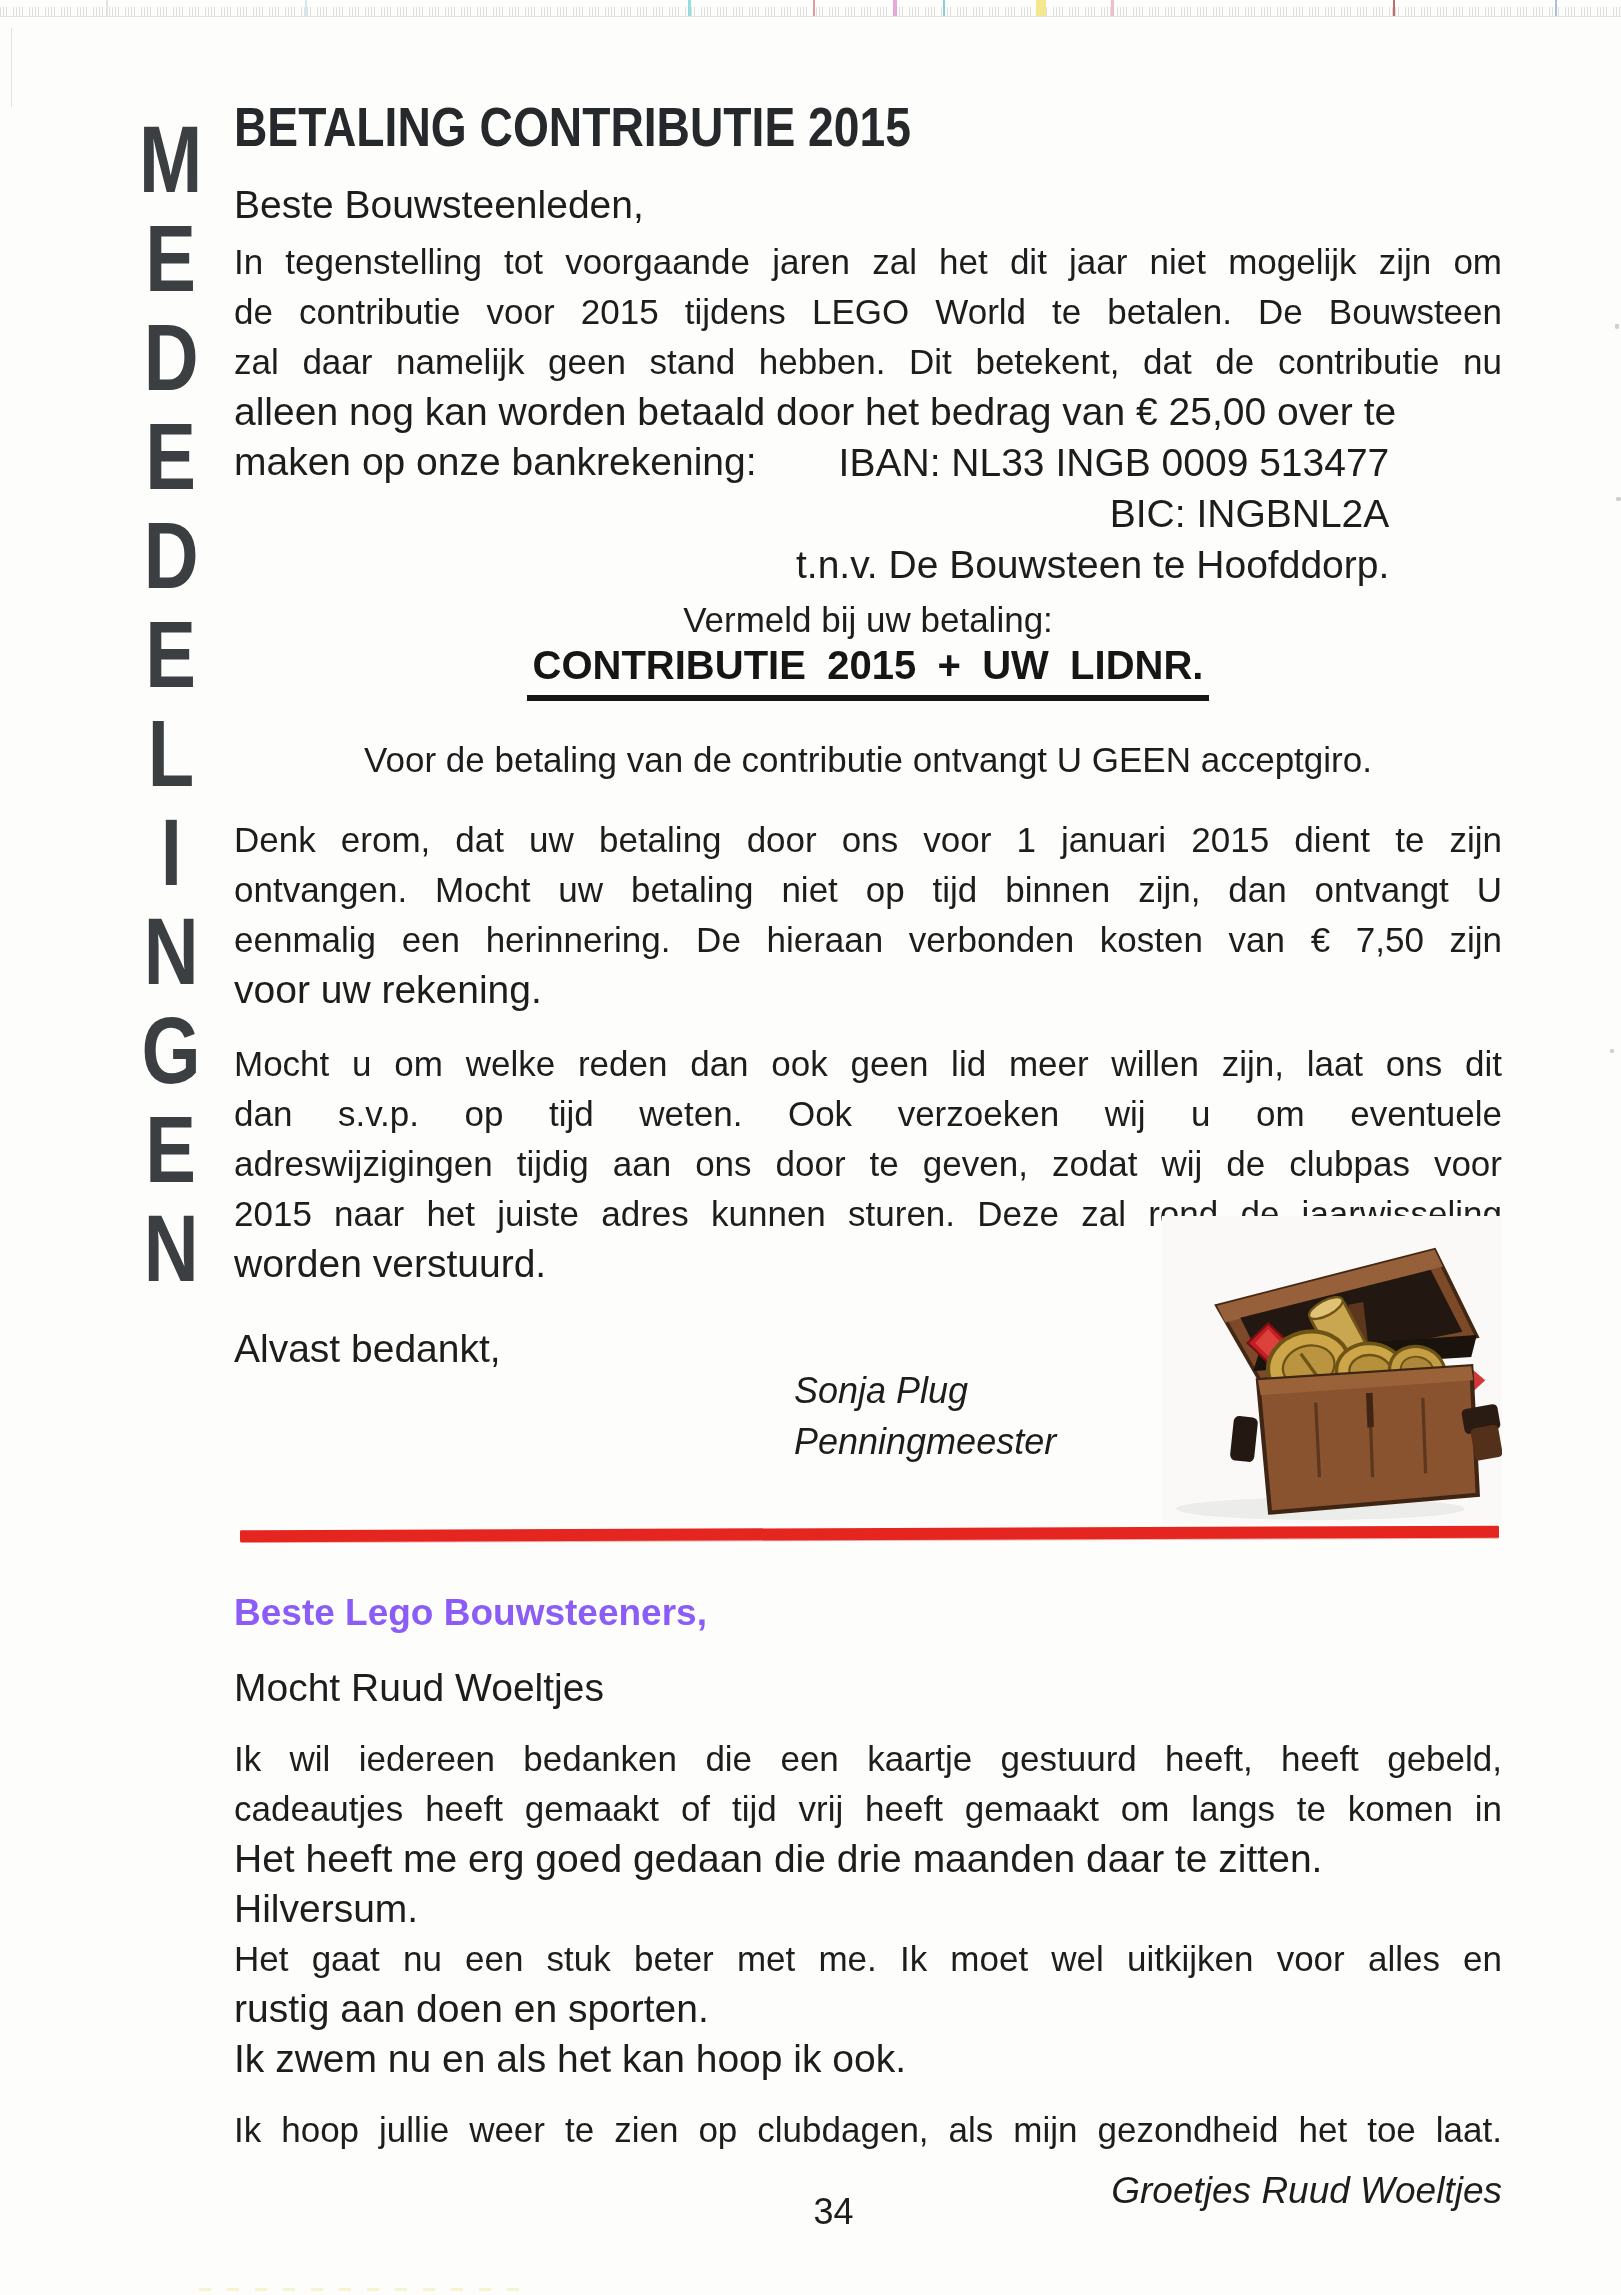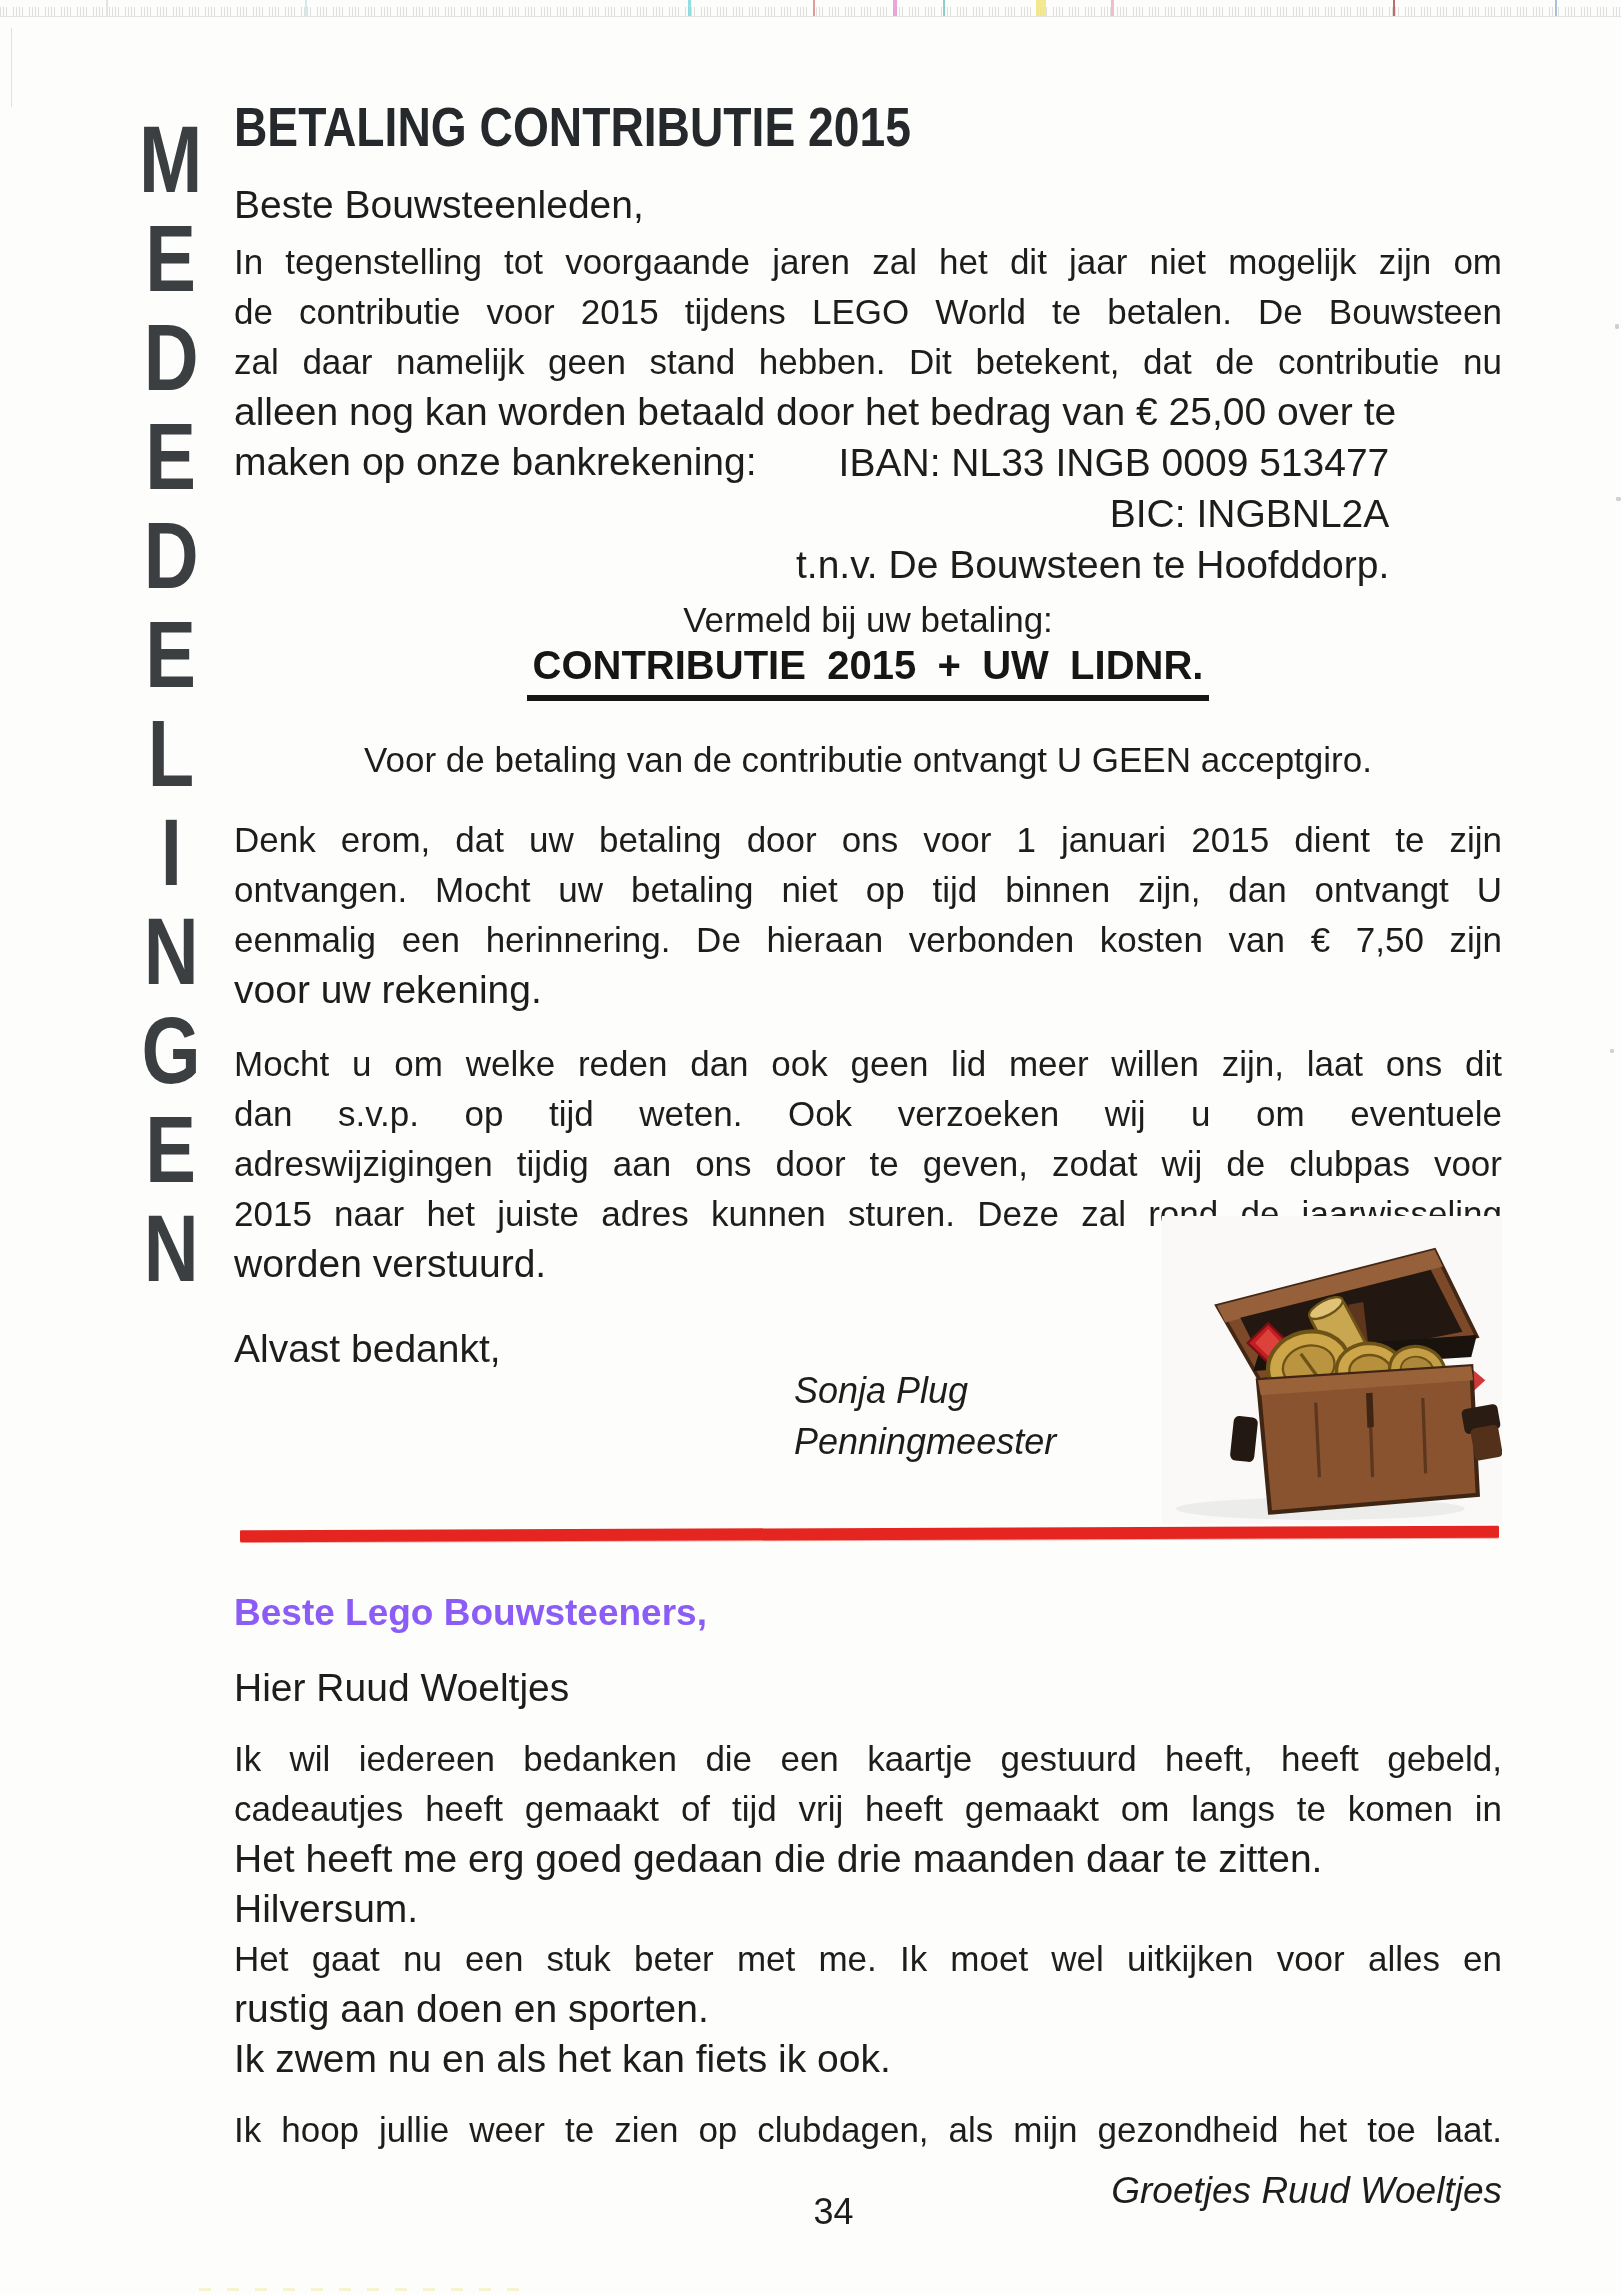--- a/index.html
+++ b/index.html
@@ -194,30 +194,30 @@
       <g transform="rotate(-10 690 470)">
         <rect x="652" y="408" width="78" height="54" rx="10" fill="#2a1c12"></rect>
         <rect x="664" y="452" width="60" height="70" rx="10" fill="#53301a"></rect>
       </g>
     </svg>
   </div>
 
   <div class="red-line"></div>
 
   <div class="abs content bold-line" style="top:1588px">Beste Lego Bouwsteeners,</div>
-  <div class="abs content body-line" style="top:1663px">Hier Ruud Woeltjes</div>
+  <div class="abs content body-line" style="top:1663px">Mocht Ruud Woeltjes</div>
 
   <div class="abs content" style="top:1734px">
     <div class="jline">Ik wil iedereen bedanken die een kaartje gestuurd heeft, heeft gebeld,</div>
     <div class="jline">cadeautjes heeft gemaakt of tijd vrij heeft gemaakt om langs te komen in</div>
     <div class="body-line">Het heeft me erg goed gedaan die drie maanden daar te zitten.</div>
     <div class="body-line">Hilversum.</div>
     <div class="jline">Het gaat nu een stuk beter met me. Ik moet wel uitkijken voor alles en</div>
     <div class="body-line">rustig aan doen en sporten.</div>
-    <div class="body-line">Ik zwem nu en als het kan fiets ik ook.</div>
+    <div class="body-line">Ik zwem nu en als het kan hoop ik ook.</div>
   </div>
 
   <div class="abs content jline" style="top:2105px">Ik hoop jullie weer te zien op clubdagen, als mijn gezondheid het toe laat.</div>
 
   <div class="abs content right-line" style="top:2166px">Groetjes Ruud Woeltjes</div>
 
   <div class="abs pageno" style="left:787px;top:2187px;width:93px">34</div>
 
 </div>
 

